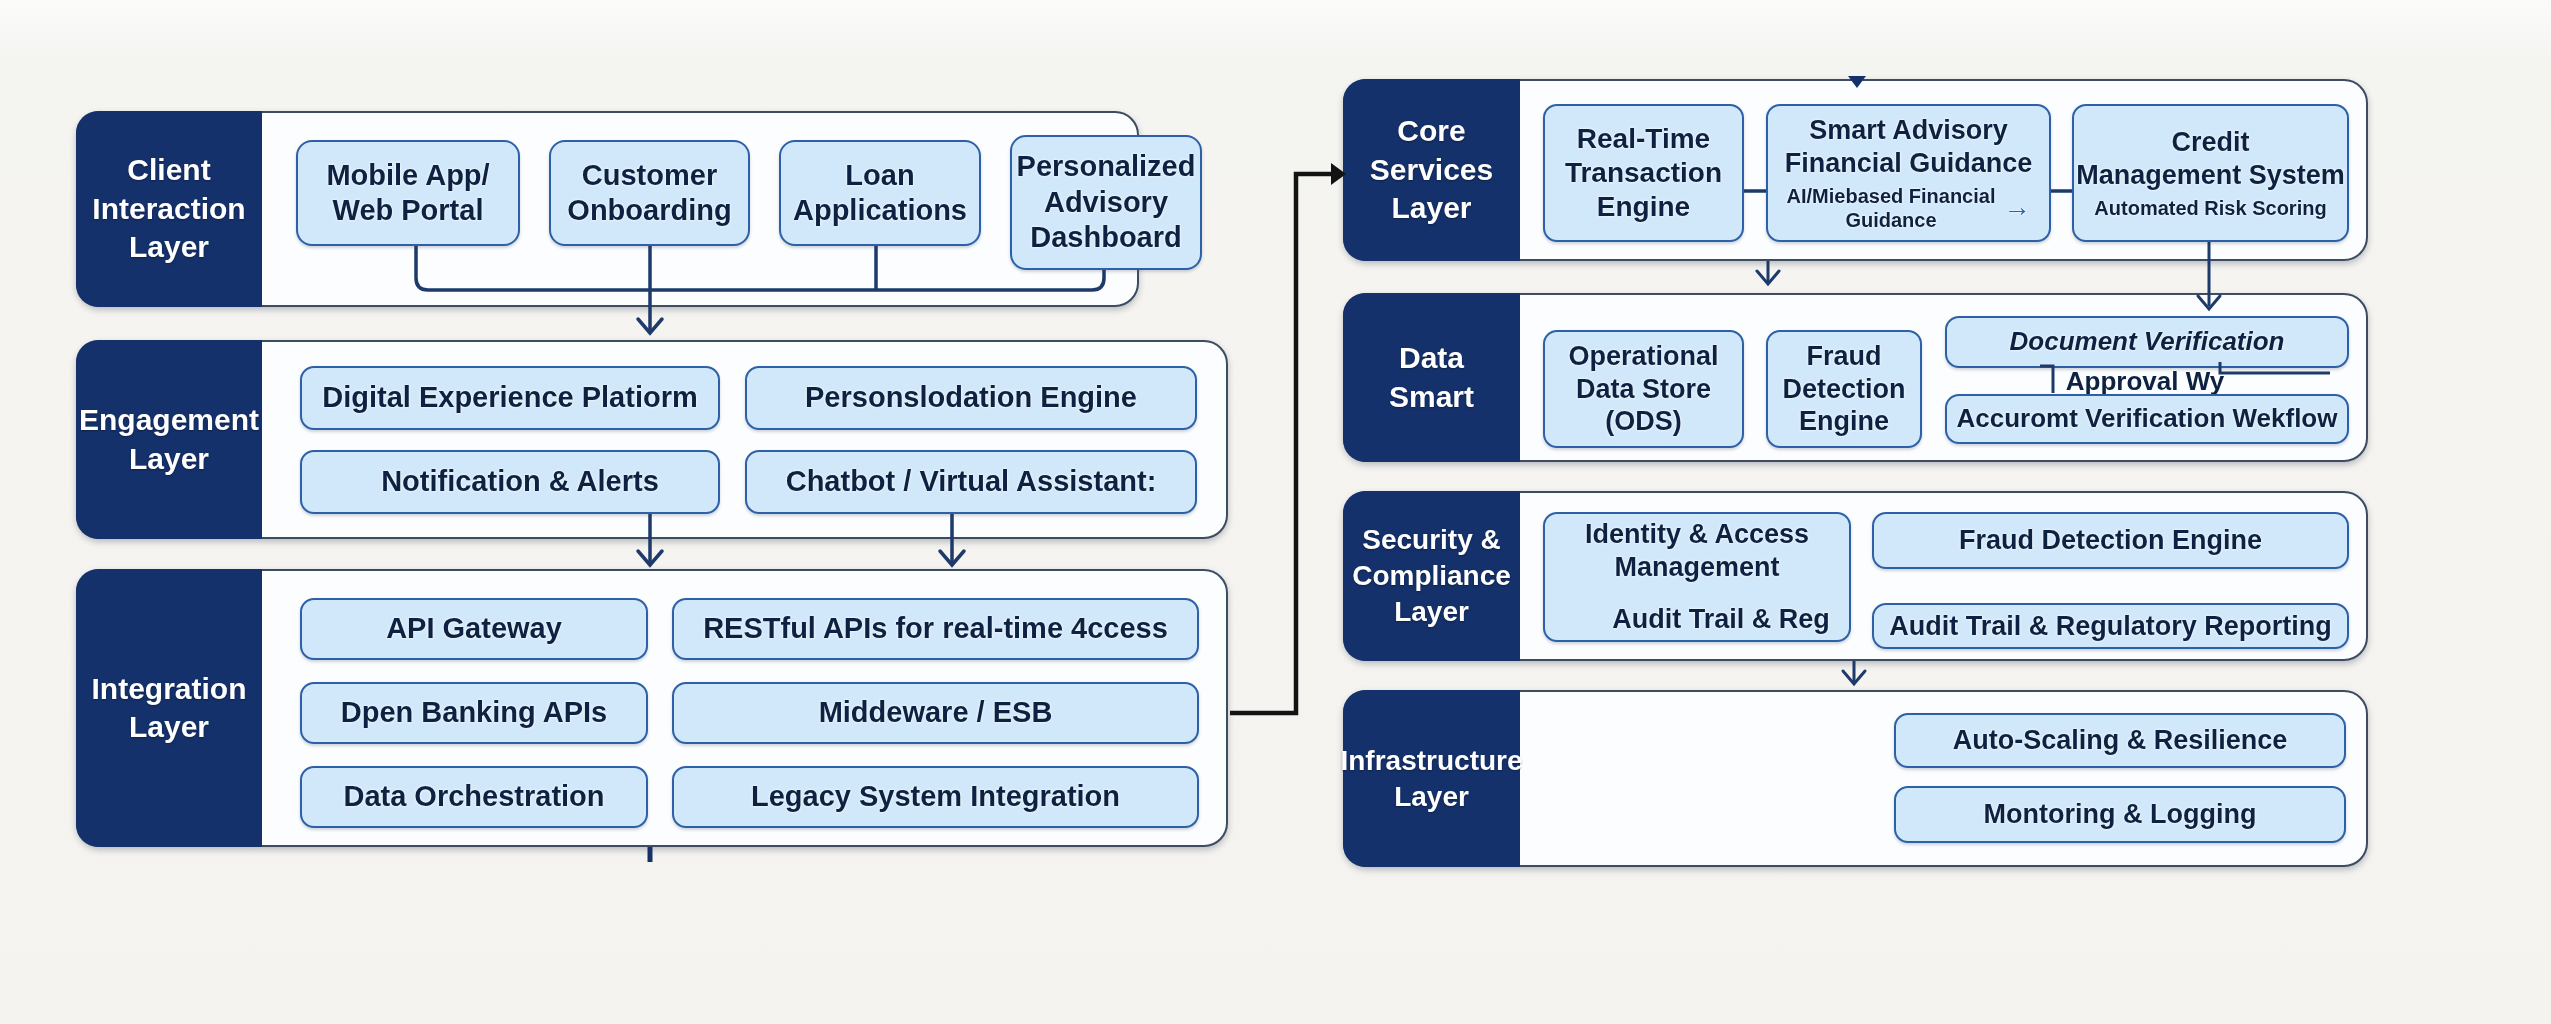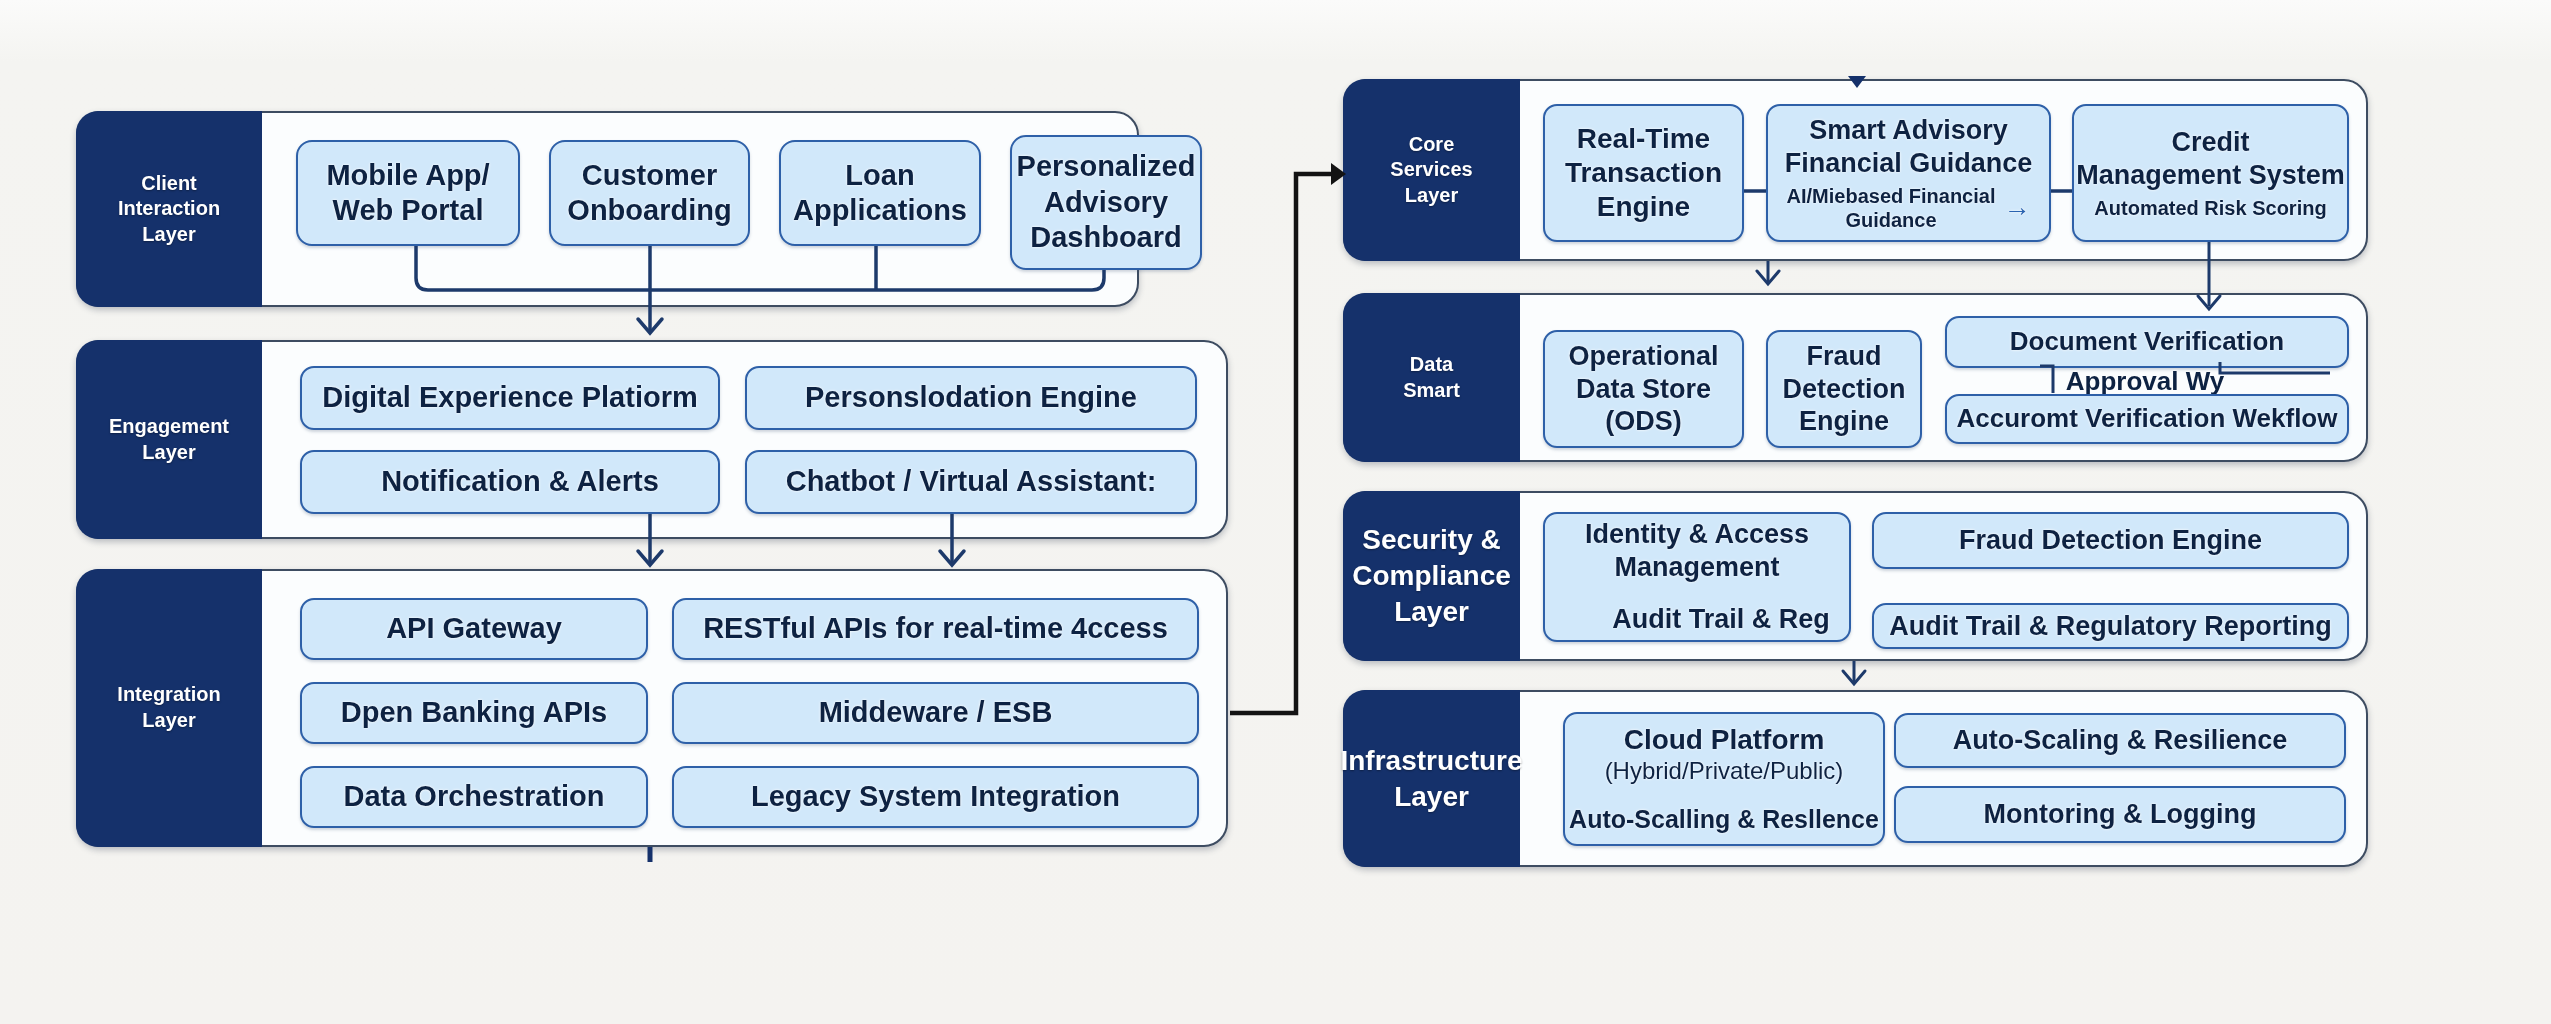--- a/index.html
+++ b/index.html
@@ -20,21 +20,21 @@
     border-radius:24px;
     box-shadow:0 3px 6px rgba(50,60,80,.30);
     box-sizing:border-box;
   }
   .layer-label{
     position:absolute;left:-2px;top:-2px;bottom:-2px;
     background:#15316b;
     border-radius:22px 0 0 22px;
     color:#ffffff;
     display:flex;align-items:center;justify-content:center;text-align:center;
-    font-weight:700;font-size:20px;line-height:1.28;
+    font-weight:700;font-size:30px;line-height:1.28;
     white-space:pre-line;
     text-shadow:0 1px 2px rgba(0,0,0,.35);
     padding:0 10px;box-sizing:border-box;
   }
   .layer-label.small{font-size:28px;}
   
   .node{
     position:absolute;
     background:#d1e8fa;
     border:2.5px solid #2e60a8;
@@ -129,46 +129,41 @@
   <div class="container" style="left:1343px;top:293px;width:1025px;height:169px;">
     <div class="layer-label" style="width:177px;">Data
 Smart</div>
   </div>
   <div class="node fs27 ml" style="left:1543px;top:330px;width:201px;height:118px;">Operational
 Data Store
 (ODS)</div>
   <div class="node fs27 ml" style="left:1766px;top:330px;width:156px;height:118px;">Fraud
 Detection
 Engine</div>
-  <div class="node fs26" style="left:1945px;top:316px;width:404px;height:52px;">Document Verification</div>
+  <div class="node fs26" style="left:1945px;top:316px;width:404px;height:52px;font-style:italic;">Document Verification</div>
   <div class="approval-text" style="left:1990px;top:369px;width:310px;height:24px;">Approval Wy</div>
   <div class="node fs26" style="left:1945px;top:394px;width:404px;height:50px;">Accuromt Verification Wekflow</div>
 
   <div class="container" style="left:1343px;top:491px;width:1025px;height:170px;">
     <div class="layer-label small" style="width:177px;">Security &amp;
 Compliance
 Layer</div>
   </div>
   <div class="node fs27" style="left:1543px;top:512px;width:308px;height:130px;">
     <div class="ml">Identity &amp; Access
 Management</div>
     <div class="gap-top">Audit Trail &amp; Reg</div>
   </div>
   <div class="node fs27" style="left:1872px;top:512px;width:477px;height:57px;">Fraud Detection Engine</div>
   <div class="node fs27" style="left:1872px;top:603px;width:477px;height:46px;">Audit Trail &amp; Regulatory Reporting</div>
 
   <div class="container" style="left:1343px;top:690px;width:1025px;height:177px;">
     <div class="layer-label small" style="width:177px;">Infrastructure
 Layer</div>
   </div>
-  <div class="node" style="left:1563px;top:712px;width:322px;height:134px;">
-    <div class="node-title bold fs28">Cloud Platform</div>
-    <div class="cloud-sub">(Hybrid/Private/Public)</div>
-    <div class="cloud-sub2">Auto-Scalling &amp; Resllence</div>
-  </div>
   <div class="node fs27" style="left:1894px;top:713px;width:452px;height:55px;">Auto-Scaling &amp; Resilience</div>
   <div class="node fs27" style="left:1894px;top:786px;width:452px;height:57px;">Montoring &amp; Logging</div>
 
   <svg class="overlay" width="2551" height="1024" viewBox="0 0 2551 1024">
 
     <path d="M416,246 L416,278 Q416,290 428,290 L1092,290 Q1104,290 1104,278 L1104,270" fill="none" stroke="#1d3a6b" stroke-width="3.5"></path>
     <path d="M876,246 L876,290" fill="none" stroke="#1d3a6b" stroke-width="3.5"></path>
 
     <path d="M650,246 L650,332" fill="none" stroke="#1d3a6b" stroke-width="3.5"></path>
     <path d="M638,319 L650,333 L662,319" fill="none" stroke="#1d3a6b" stroke-width="3.5" stroke-linecap="round"></path>

